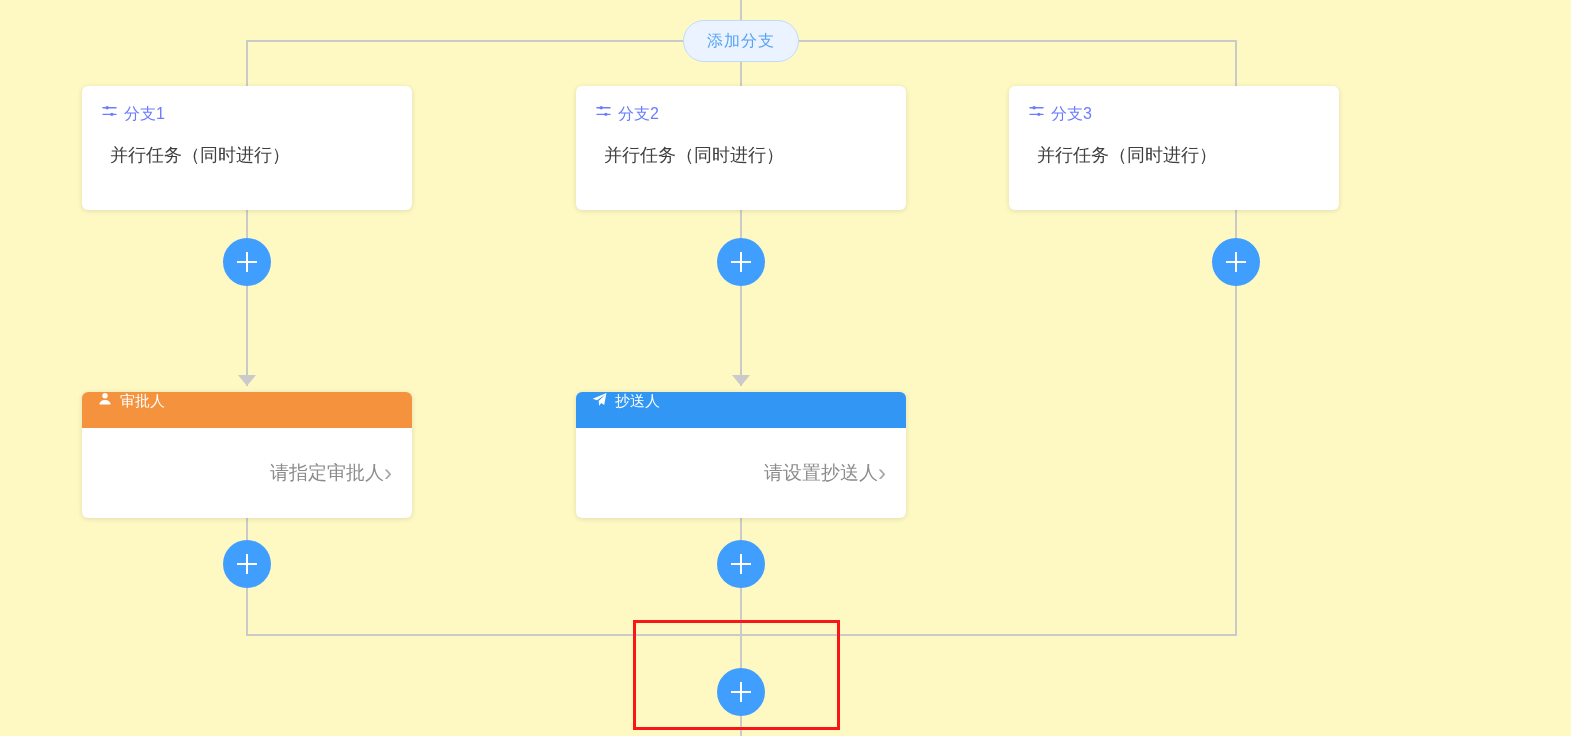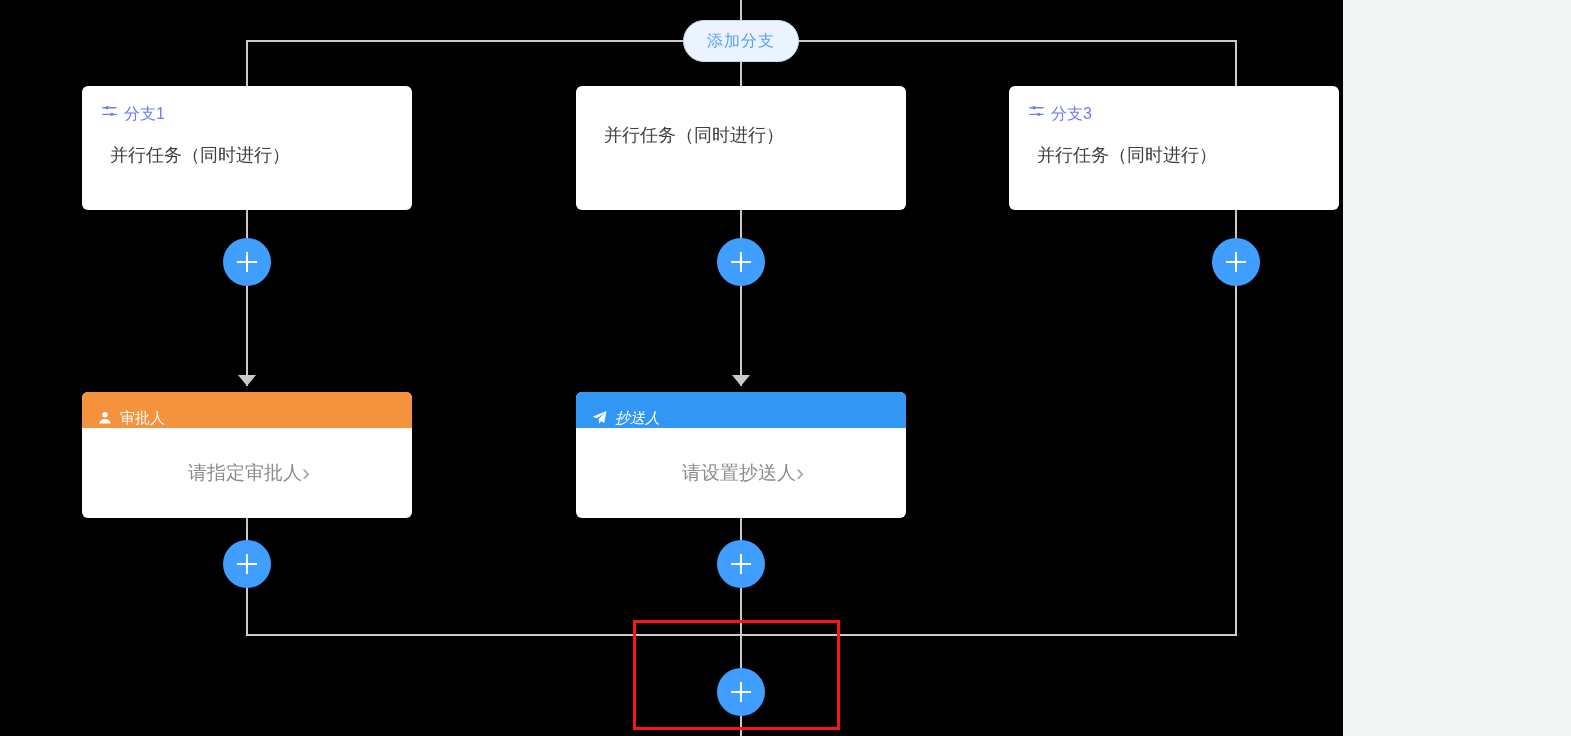--- a/index.html
+++ b/index.html
@@ -5,23 +5,23 @@
   * { box-sizing: border-box; margin: 0; padding: 0; }
   html, body {
     width: 1571px;
     height: 736px;
     overflow: hidden;
     background: #f4f6f5;
     font-family: "Liberation Sans", "DejaVu Sans", sans-serif;
   }
   #canvas {
     position: relative;
-    width: 1343px;
+    width: 1571px;
     height: 736px;
-    background: #000000;
+    background: #fef9c3;
   }
 
   
   .line-h {
     position: absolute;
     height: 2px;
     background: #cacaca;
   }
   .line-v {
     position: absolute;
@@ -90,34 +90,34 @@
   }
 
   
   .node-card {
     width: 330px;
     height: 126px;
   }
   .node-head {
     height: 36px;
     display: flex;
-    align-items: flex-end;
+    align-items: flex-start;
     gap: 8px;
     padding: 0 16px;
     color: #ffffff;
     font-size: 15px;
     font-weight: 500;
   }
   .node-head.approver { background: #f5923e; }
-  .node-head.cc { background: #3296f5; font-style: italic; }
+  .node-head.cc { background: #3296f5; }
   .node-body {
     height: 90px;
     display: flex;
     align-items: center;
-    justify-content: center;
+    justify-content: flex-end;
     padding: 0 20px 0 24px;
     color: #8c8c8c;
     font-size: 19px;
   }
   .chev {
     color: #a8a8a8;
     font-size: 24px;
     line-height: 1;
     font-weight: 300;
   }
@@ -195,20 +195,31 @@
           <circle cx="5.5" cy="4" r="1.8" fill="#6b7cff" stroke="none"></circle>
           <circle cx="10.5" cy="11" r="1.8" fill="#6b7cff" stroke="none"></circle>
         </svg>
       </span>
       <span>分支1</span>
     </div>
     <div class="branch-body">并行任务（同时进行）</div>
   </div>
 
   <div class="card branch-card" style="left:576px; top:86px;">
+    <div class="branch-title">
+      <span class="sliders-icon">
+        <svg width="15" height="15" viewBox="0 0 16 16" fill="none" stroke="#6b7cff" stroke-width="1.4" stroke-linecap="round">
+          <line x1="1" y1="4" x2="15" y2="4"></line>
+          <line x1="1" y1="11" x2="15" y2="11"></line>
+          <circle cx="5.5" cy="4" r="1.8" fill="#6b7cff" stroke="none"></circle>
+          <circle cx="10.5" cy="11" r="1.8" fill="#6b7cff" stroke="none"></circle>
+        </svg>
+      </span>
+      <span>分支2</span>
+    </div>
     <div class="branch-body">并行任务（同时进行）</div>
   </div>
 
   <div class="card branch-card" style="left:1009px; top:86px;">
     <div class="branch-title">
       <span class="sliders-icon">
         <svg width="15" height="15" viewBox="0 0 16 16" fill="none" stroke="#6b7cff" stroke-width="1.4" stroke-linecap="round">
           <line x1="1" y1="4" x2="15" y2="4"></line>
           <line x1="1" y1="11" x2="15" y2="11"></line>
           <circle cx="5.5" cy="4" r="1.8" fill="#6b7cff" stroke="none"></circle>

